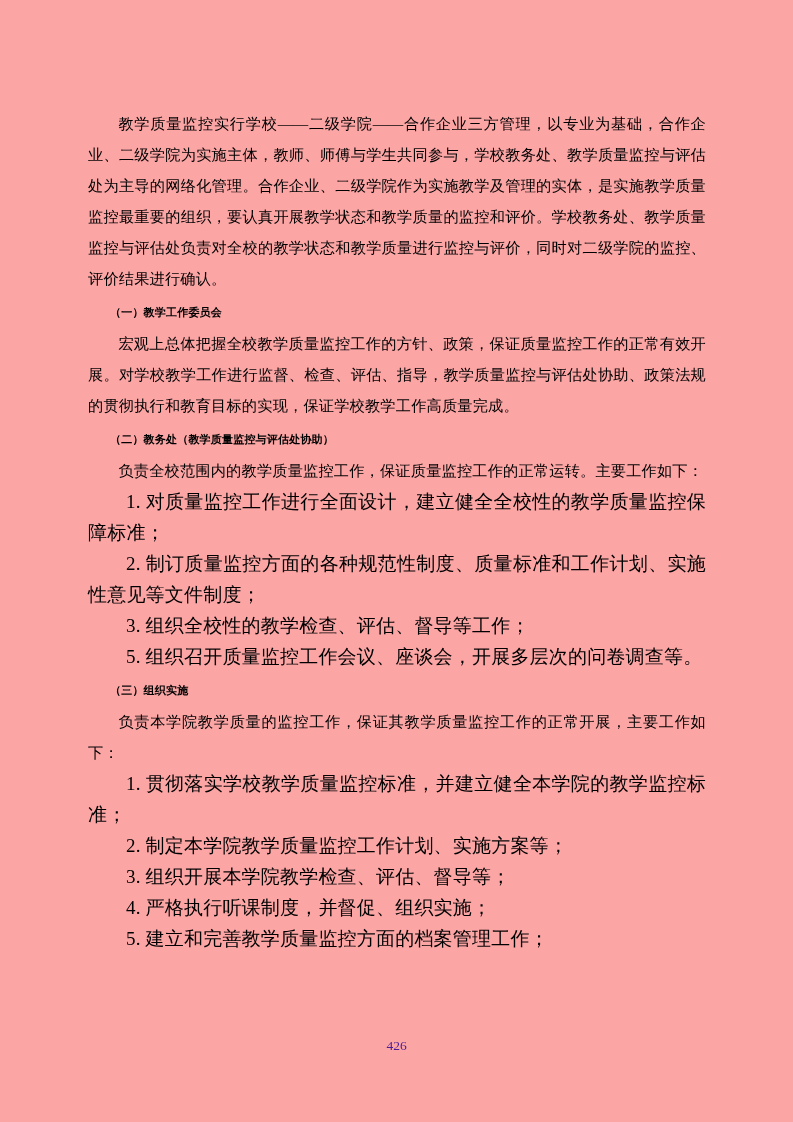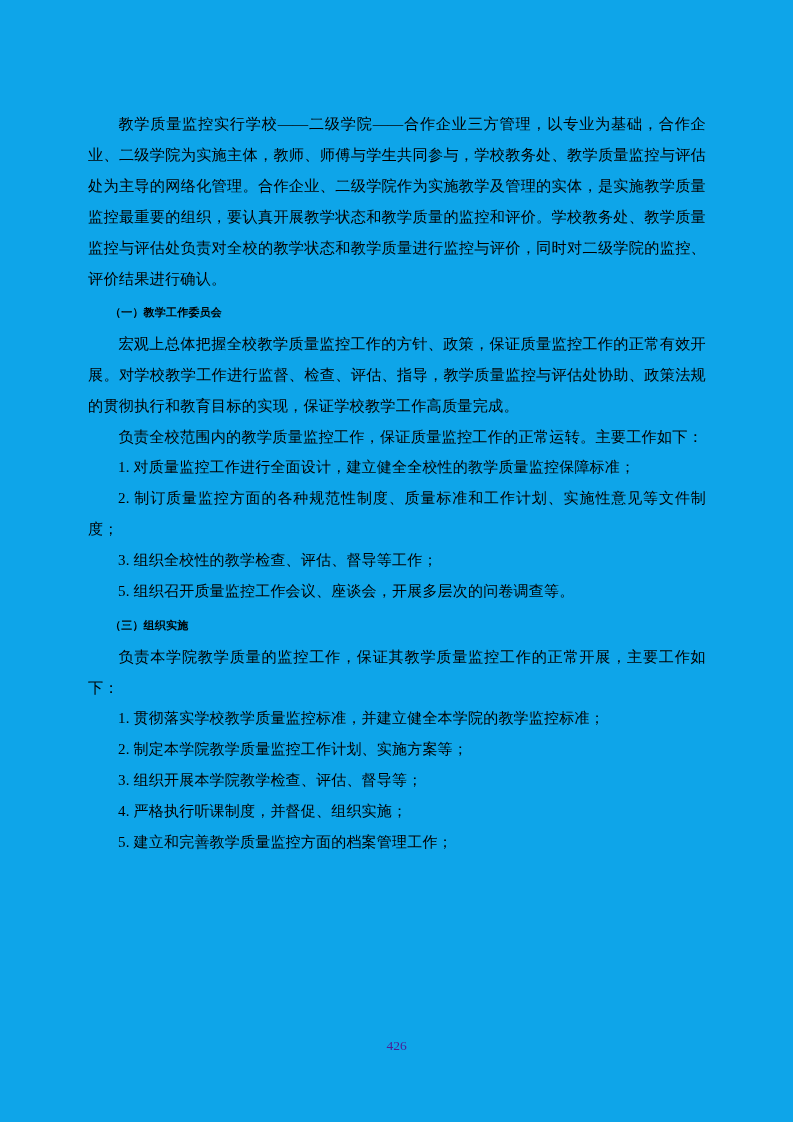--- a/index.html
+++ b/index.html
@@ -14,21 +14,21 @@
     color: #000000;
     position: relative;
     overflow: hidden;
   }
   .page {
     position: absolute;
     left: 0;
     top: 0;
     width: 793px;
     height: 1122px;
-    background: #0ea5e9;
+    background: #fca5a5;
     box-sizing: border-box;
     padding: 108px 112px 0 88px;
   }
   .content {
     width: 618px;
   }
   p {
     margin: 0 0 0 0;
     font-size: 15.2px;
     line-height: 31px;
@@ -41,21 +41,21 @@
   }
   .heading {
     text-indent: 2em;
     font-weight: bold;
     font-size: 11px;
     line-height: 31px;
     margin-top: 3px;
   }
   .item {
     text-indent: 2em;
-    font-size: 15px;
+    font-size: 19px;
     line-height: 31px;
   }
   .footer {
     position: absolute;
     left: 0;
     top: 1038px;
     width: 793px;
     text-align: center;
     font-size: 13.5px;
     font-family: "Liberation Serif", "DejaVu Serif", serif;
@@ -67,20 +67,21 @@
 
 <div class="page">
   <div class="content">
 
     <p class="para">教学质量监控实行学校——二级学院——合作企业三方管理，以专业为基础，合作企业、二级学院为实施主体，教师、师傅与学生共同参与，学校教务处、教学质量监控与评估处为主导的网络化管理。合作企业、二级学院作为实施教学及管理的实体，是实施教学质量监控最重要的组织，要认真开展教学状态和教学质量的监控和评价。学校教务处、教学质量监控与评估处负责对全校的教学状态和教学质量进行监控与评价，同时对二级学院的监控、评价结果进行确认。</p>
 
     <p class="heading">（一）教学工作委员会</p>
 
     <p class="para">宏观上总体把握全校教学质量监控工作的方针、政策，保证质量监控工作的正常有效开展。对学校教学工作进行监督、检查、评估、指导，教学质量监控与评估处协助、政策法规的贯彻执行和教育目标的实现，保证学校教学工作高质量完成。</p>
 
+    <p class="heading">（二）教务处（教学质量监控与评估处协助）</p>
 
     <p class="para">负责全校范围内的教学质量监控工作，保证质量监控工作的正常运转。主要工作如下：</p>
 
     <p class="item">1. 对质量监控工作进行全面设计，建立健全全校性的教学质量监控保障标准；</p>
     <p class="item">2. 制订质量监控方面的各种规范性制度、质量标准和工作计划、实施性意见等文件制度；</p>
     <p class="item">3. 组织全校性的教学检查、评估、督导等工作；</p>
     <p class="item">5. 组织召开质量监控工作会议、座谈会，开展多层次的问卷调查等。</p>
 
     <p class="heading">（三）组织实施</p>
 

